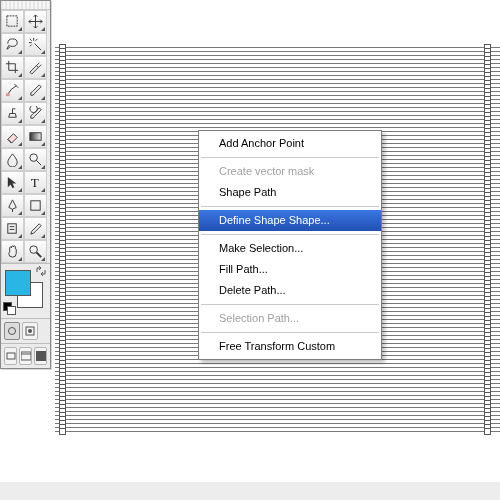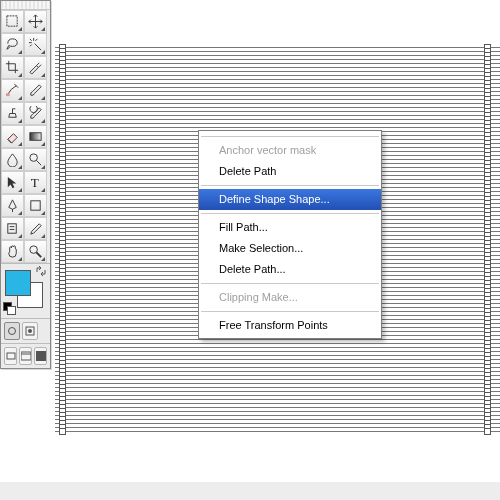--- a/index.html
+++ b/index.html
@@ -664,28 +664,29 @@
     </div>
     <div class="screen-btn">
       <svg width="10" height="10">
           <rect x="0" y="0" width="10" height="10" fill="#555"></rect>
         </svg>
     </div>
   </div>
 </div>
 
 <div class="context-menu" id="ctxMenu">
+    <div class="menu-item">Add Anchor Point</div>
     <div class="menu-sep"></div>
-    <div class="menu-item disabled">Anchor vector mask</div>
-    <div class="menu-item">Delete Path</div>
+    <div class="menu-item disabled">Create vector mask</div>
+    <div class="menu-item">Shape Path</div>
     <div class="menu-sep"></div>
     <div class="menu-item highlight">Define Shape Shape...</div>
     <div class="menu-sep"></div>
+    <div class="menu-item">Make Selection...</div>
     <div class="menu-item">Fill Path...</div>
-    <div class="menu-item">Make Selection...</div>
     <div class="menu-item">Delete Path...</div>
     <div class="menu-sep"></div>
-    <div class="menu-item disabled">Clipping Make...</div>
+    <div class="menu-item disabled">Selection Path...</div>
     <div class="menu-sep"></div>
-    <div class="menu-item">Free Transform Points</div>
+    <div class="menu-item">Free Transform Custom</div>
   </div>
 
 <div class="bottom-strip"></div>
 
 </body></html>

